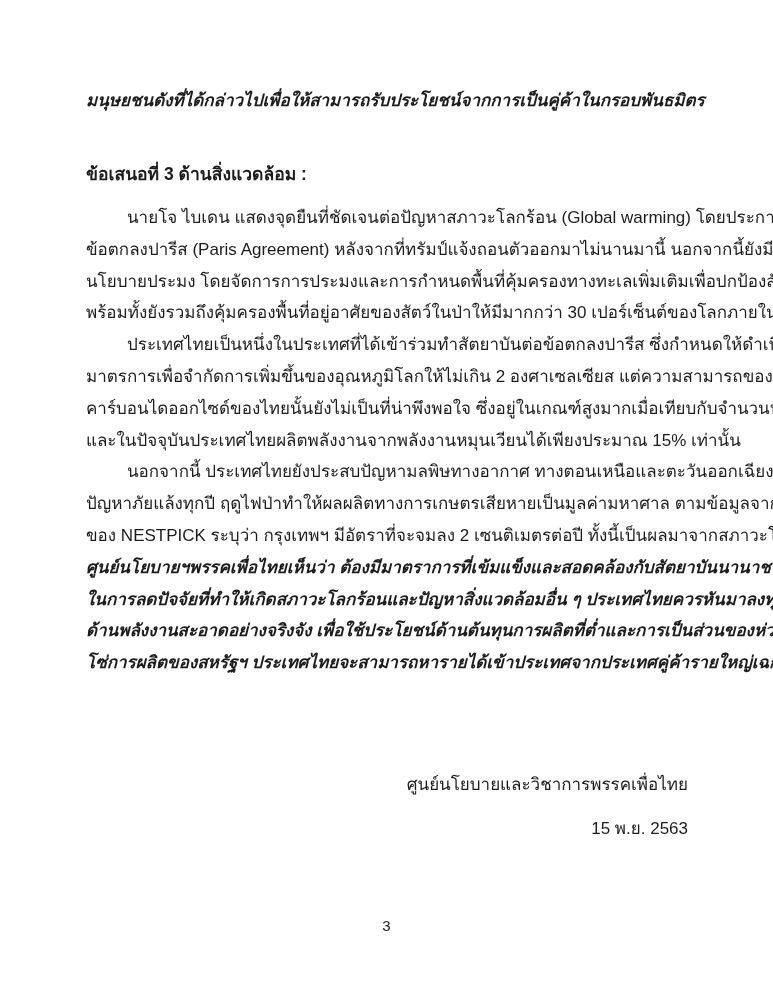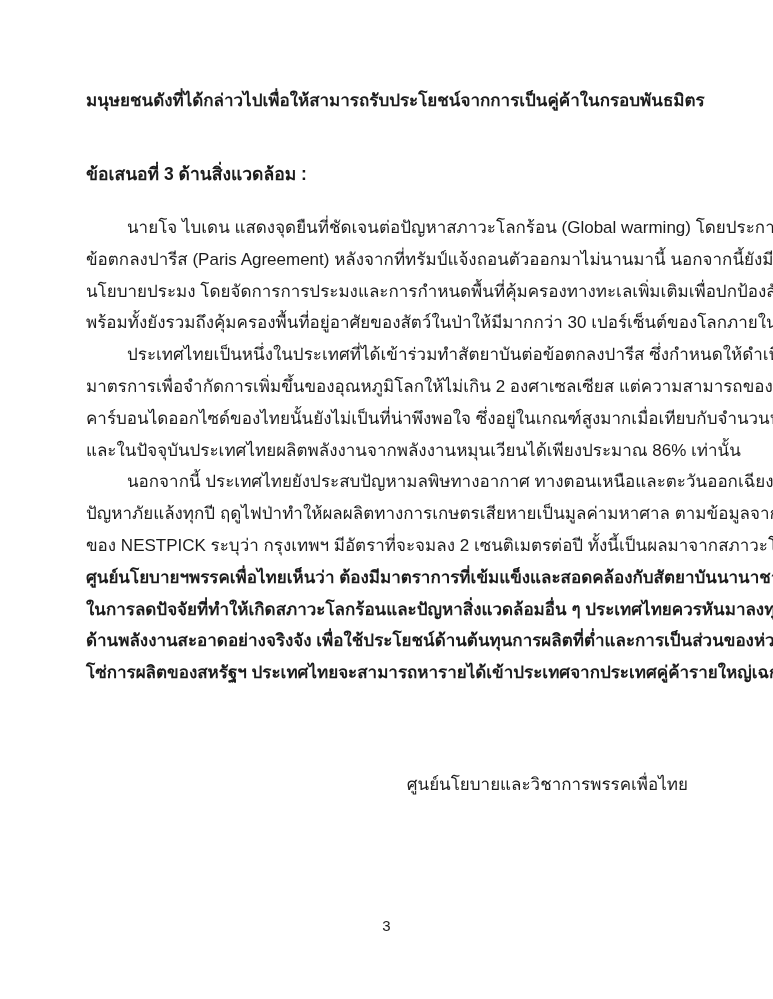--- a/index.html
+++ b/index.html
@@ -22,29 +22,30 @@
     right: 85px;
     top: 84px;
     font-size: 17px;
     line-height: 31.8px;
   }
   .line {
     white-space: nowrap;
   }
   .bold {
     font-weight: bold;
+    font-style: italic;
   }
   .indent {
     padding-left: 41px;
   }
   .section-heading {
     font-weight: bold;
     font-size: 17.5px;
     margin-top: 41px;
-    margin-bottom: 21px;
+    margin-bottom: 11px;
     line-height: 33px;
   }
   .continuation .line {
     line-height: 33px;
   }
   .signature {
     position: absolute;
     top: 768px;
     right: 85px;
     left: 86px;
@@ -82,37 +83,38 @@
       <div class="line indent">นายโจ ไบเดน แสดงจุดยืนที่ชัดเจนต่อปัญหาสภาวะโลกร้อน (Global warming) โดยประกาศเข้าร่วม</div>
       <div class="line">ข้อตกลงปารีส (Paris Agreement) หลังจากที่ทรัมป์แจ้งถอนตัวออกมาไม่นานมานี้ นอกจากนี้ยังมีการผลักดัน</div>
       <div class="line">นโยบายประมง โดยจัดการการประมงและการกำหนดพื้นที่คุ้มครองทางทะเลเพิ่มเติมเพื่อปกป้องสัตว์ทะเล</div>
       <div class="line">พร้อมทั้งยังรวมถึงคุ้มครองพื้นที่อยู่อาศัยของสัตว์ในป่าให้มีมากกว่า 30 เปอร์เซ็นต์ของโลกภายในปี 2573</div>
     </div>
 
     <div>
       <div class="line indent">ประเทศไทยเป็นหนึ่งในประเทศที่ได้เข้าร่วมทำสัตยาบันต่อข้อตกลงปารีส ซึ่งกำหนดให้ดำเนิน</div>
       <div class="line">มาตรการเพื่อจำกัดการเพิ่มขึ้นของอุณหภูมิโลกให้ไม่เกิน 2 องศาเซลเซียส แต่ความสามารถของการลดก๊าซ</div>
       <div class="line">คาร์บอนไดออกไซด์ของไทยนั้นยังไม่เป็นที่น่าพึงพอใจ ซึ่งอยู่ในเกณฑ์สูงมากเมื่อเทียบกับจำนวนประชากร</div>
-      <div class="line">และในปัจจุบันประเทศไทยผลิตพลังงานจากพลังงานหมุนเวียนได้เพียงประมาณ 86% เท่านั้น</div>
+      <div class="line">และในปัจจุบันประเทศไทยผลิตพลังงานจากพลังงานหมุนเวียนได้เพียงประมาณ 15% เท่านั้น</div>
     </div>
 
     <div>
       <div class="line indent">นอกจากนี้ ประเทศไทยยังประสบปัญหามลพิษทางอากาศ ทางตอนเหนือและตะวันออกเฉียงเหนือมี</div>
       <div class="line">ปัญหาภัยแล้งทุกปี ฤดูไฟป่าทำให้ผลผลิตทางการเกษตรเสียหายเป็นมูลค่ามหาศาล ตามข้อมูลจากงานวิจัย</div>
       <div class="line">ของ NESTPICK ระบุว่า กรุงเทพฯ มีอัตราที่จะจมลง 2 เซนติเมตรต่อปี ทั้งนี้เป็นผลมาจากสภาวะโลกร้อน</div>
     </div>
 
     <div>
       <div class="line bold">ศูนย์นโยบายฯพรรคเพื่อไทยเห็นว่า ต้องมีมาตราการที่เข้มแข็งและสอดคล้องกับสัตยาบันนานาชาติ</div>
       <div class="line bold">ในการลดปัจจัยที่ทำให้เกิดสภาวะโลกร้อนและปัญหาสิ่งแวดล้อมอื่น ๆ ประเทศไทยควรหันมาลงทุน</div>
       <div class="line bold">ด้านพลังงานสะอาดอย่างจริงจัง เพื่อใช้ประโยชน์ด้านต้นทุนการผลิตที่ต่ำและการเป็นส่วนของห่วง</div>
       <div class="line bold">โซ่การผลิตของสหรัฐฯ ประเทศไทยจะสามารถหารายได้เข้าประเทศจากประเทศคู่ค้ารายใหญ่เฉก</div>
     </div>
 
   </div>
 
   <div class="signature">
     <div class="line">ศูนย์นโยบายและวิชาการพรรคเพื่อไทย</div>
+    <div class="line date-line">15 พ.ย. 2563</div>
   </div>
 
   <div class="page-number">3</div>
 
 </div>
 
 </body></html>

